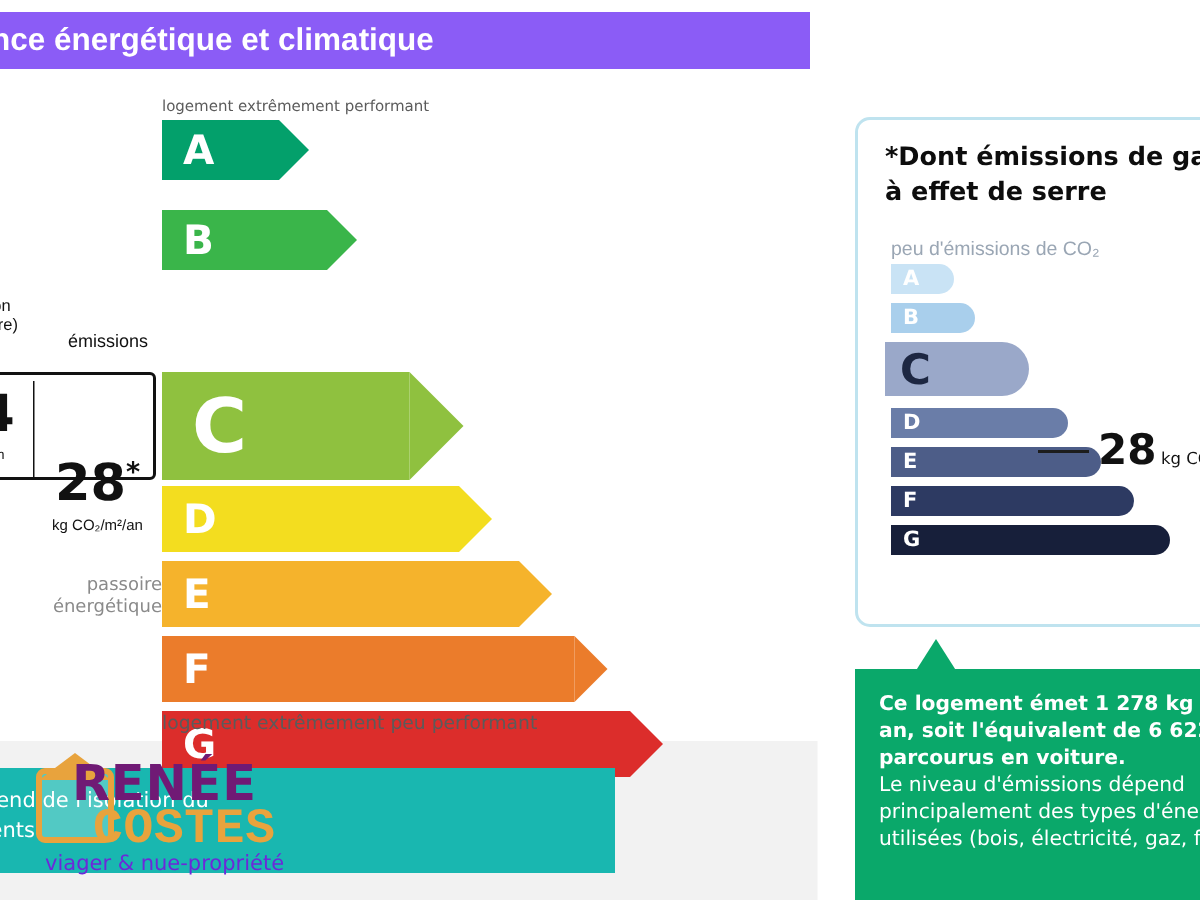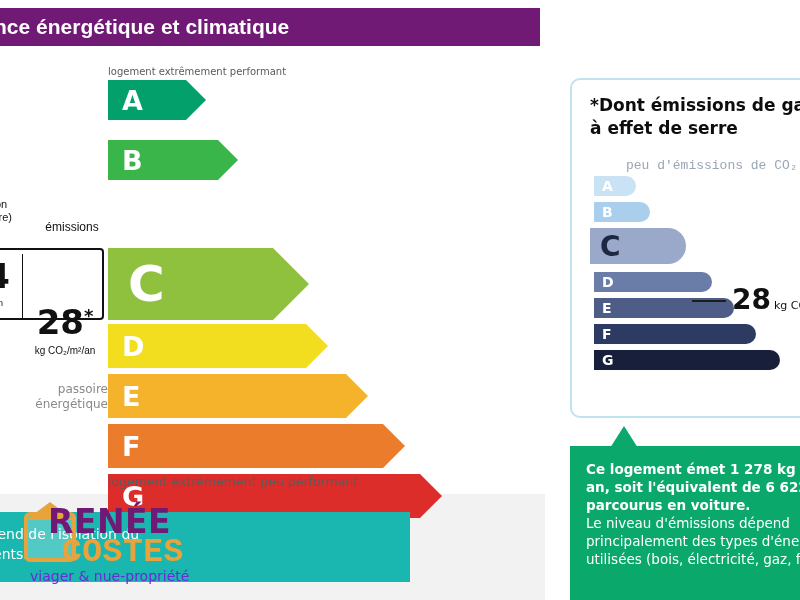--- a/index.html
+++ b/index.html
@@ -8,21 +8,21 @@
     background:#ffffff;
     font-family:"Liberation Sans", sans-serif;
     overflow:hidden;
     position:relative;
   }
   .page{position:absolute;inset:0;background:#fff;}
 
   
   .header{
     position:absolute;left:0;top:8px;width:540px;height:38px;
-    background:#701a75;color:#fff;
+    background:#8b5cf6;color:#fff;
     display:flex;align-items:center;
     font-size:21px;font-weight:bold;
     padding-left:0;
   }
   .header span{margin-left:-6px;padding-left:0;}
 
   
   .dpe{position:absolute;left:0;top:52px;width:545px;height:440px;}
 
   .cap-top{
@@ -118,22 +118,21 @@
   }
   .co2-title{
     position:absolute;left:18px;top:14px;width:240px;
     font-size:17px;font-weight:bold;color:#0d0d0d;line-height:23px;
     font-family:"DejaVu Sans", sans-serif;
   }
   .co2-title .star{color:#0d0d0d;}
   .co2-sub{
     position:absolute;left:22px;top:78px;
     font-size:13px;color:#9aa6b4;
-    font-family:Liberation Mono, monospace;
-    margin-left:32px;
+    font-family:Liberation Sans, sans-serif;
   }
   .co2-bottom{
     position:absolute;left:22px;top:280px;
     font-size:13px;color:#2b2b2b;line-height:17px;
     font-family:"DejaVu Sans", sans-serif;
   }
   .cbar{
     position:absolute;left:22px;height:20px;border-radius:0 10px 10px 0;
     color:#fff;font-size:14px;font-weight:bold;
     display:flex;align-items:center;padding-left:8px;box-sizing:border-box;

